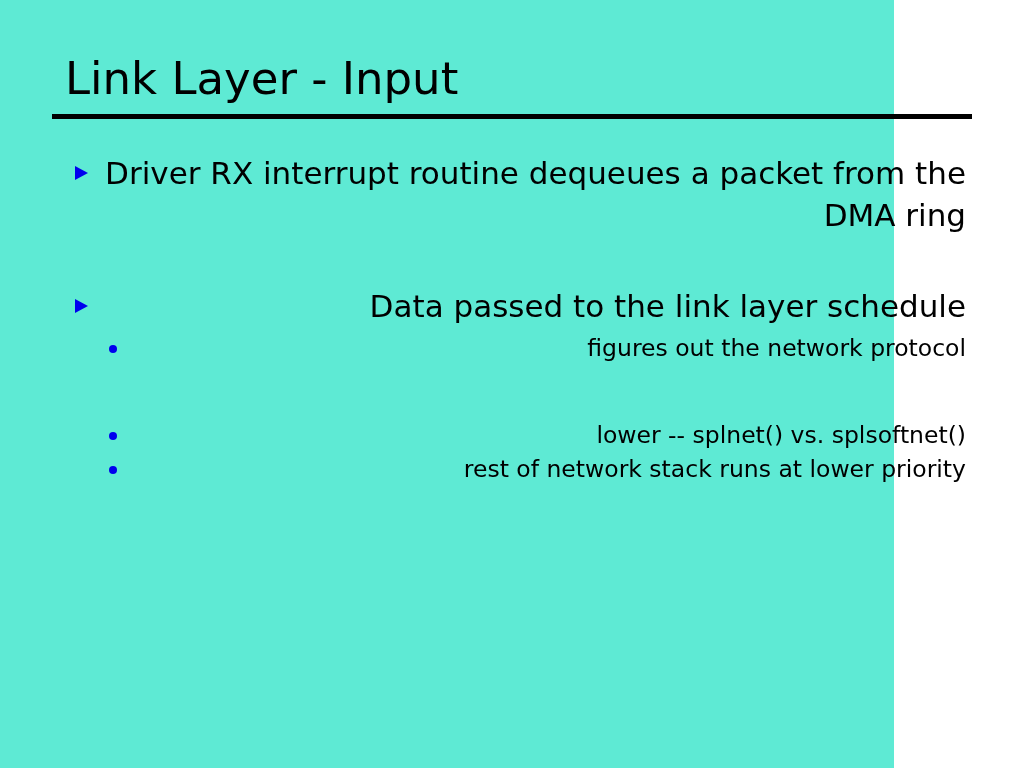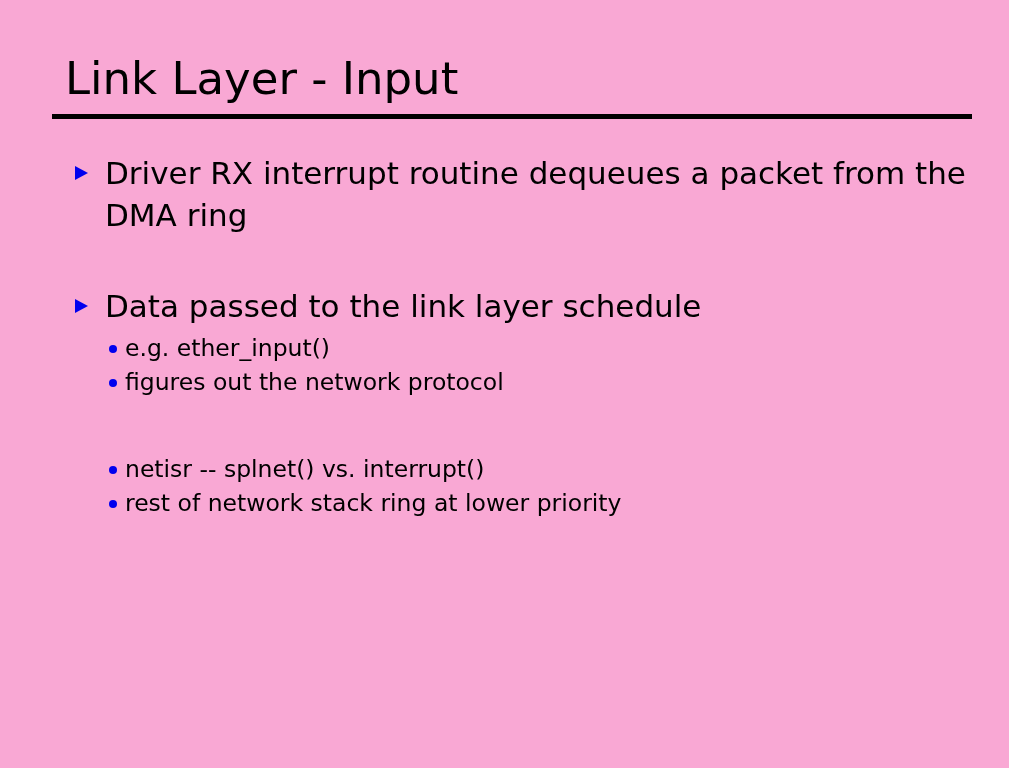--- a/index.html
+++ b/index.html
@@ -10,23 +10,23 @@
   body {
     width: 1024px;
     height: 768px;
     overflow: hidden;
     font-family: "DejaVu Sans", "Liberation Sans", sans-serif;
     color: #000000;
   }
 
   .slide {
     position: relative;
-    width: 1009px;
+    width: 894px;
     height: 768px;
-    background: #f9a8d4;
+    background: #5eead4;
   }
 
   
   .title-block {
     position: absolute;
     left: 52px;
     top: 52px;
     width: 920px;
   }
   .slide-title {
@@ -45,20 +45,21 @@
     background: #000000;
     margin-top: 8px;
   }
 
   
   .body-block {
     position: absolute;
     left: 66px;
     top: 152px;
     width: 900px;
+    text-align: right;
   }
 
   .l1 {
     position: relative;
     padding-left: 39px;
     font-size: 31px;
     line-height: 42px;
     color: #000000;
     margin: 0;
   }
@@ -119,39 +120,35 @@
 
     <div class="gap-lg"></div>
 
     <div class="l1">
       <span class="l1-marker"></span>
       <span class="l1-text">Data passed to the link layer schedule</span>
     </div>
 
     <div class="gap-sm"></div>
 
-    <div class="l2">
-      <span class="l2-marker"></span>
-      <span class="l2-text">e.g. ether_input()</span>
-    </div>
 
     <div class="l2">
       <span class="l2-marker"></span>
       <span class="l2-text">figures out the network protocol</span>
     </div>
 
     <div class="gap-lg"></div>
 
 
     <div class="gap-sm"></div>
 
     <div class="l2">
       <span class="l2-marker"></span>
-      <span class="l2-text">netisr -- splnet() vs. interrupt()</span>
+      <span class="l2-text">lower -- splnet() vs. splsoftnet()</span>
     </div>
 
     <div class="l2">
       <span class="l2-marker"></span>
-      <span class="l2-text">rest of network stack ring at lower priority</span>
+      <span class="l2-text">rest of network stack runs at lower priority</span>
     </div>
 
   </div>
 </div>
 
 </body></html>

